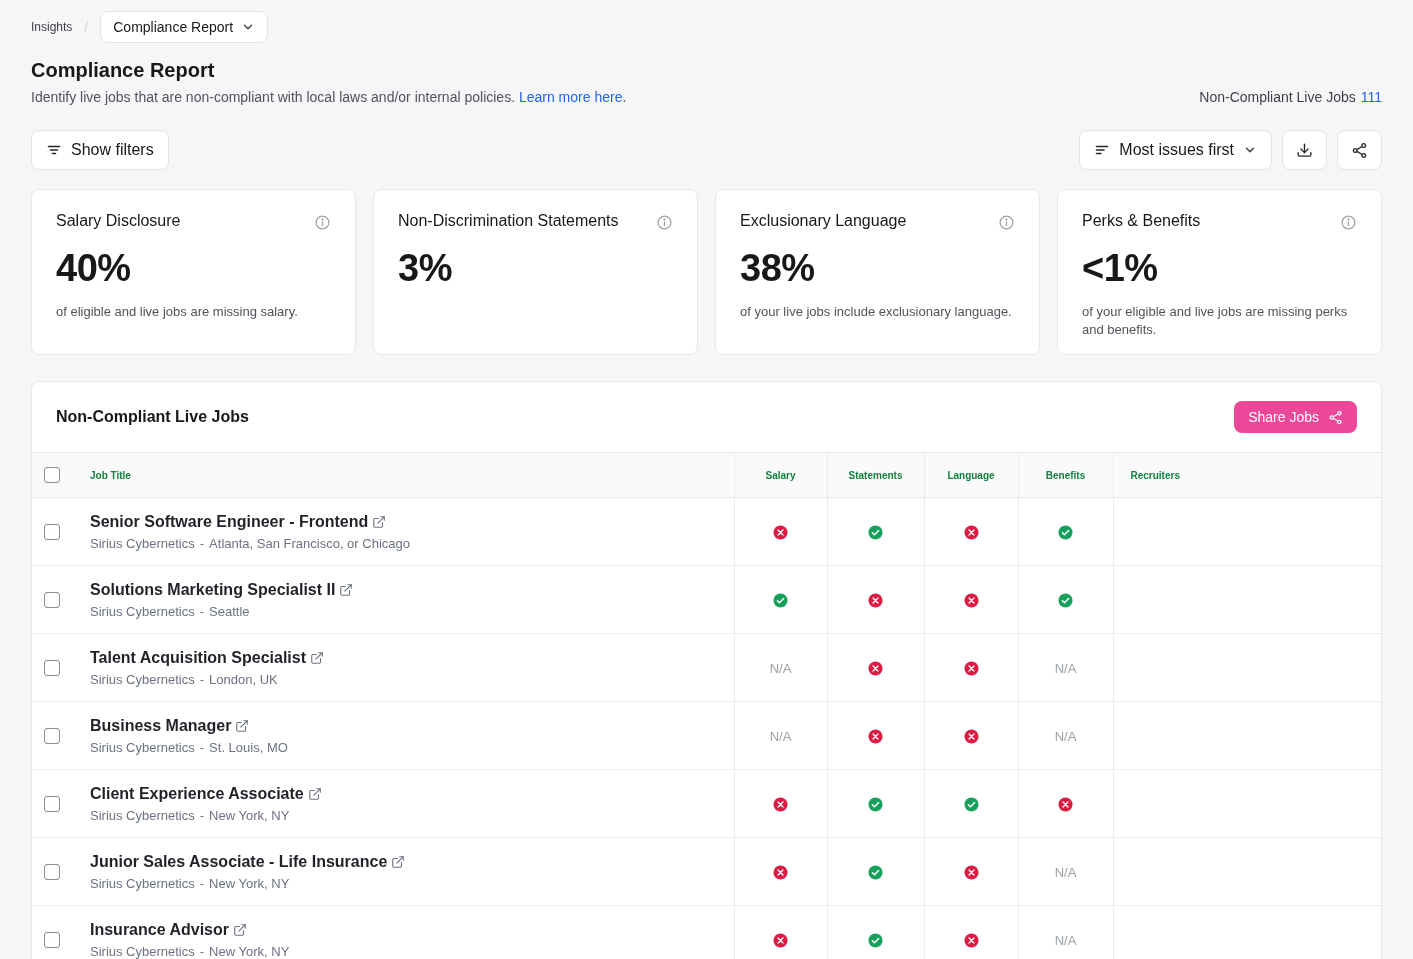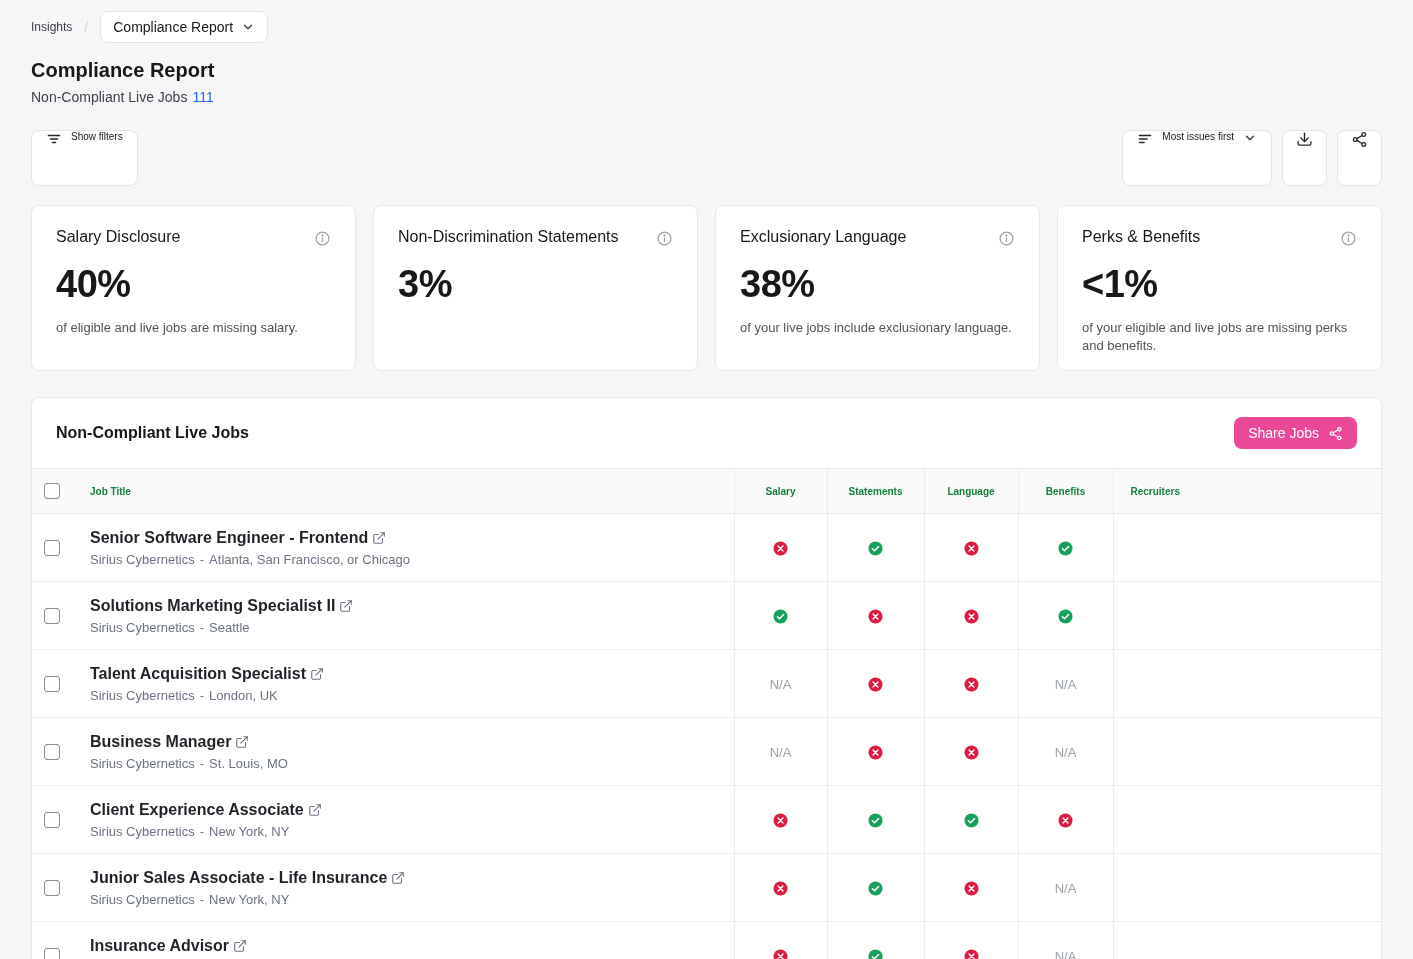--- a/index.html
+++ b/index.html
@@ -25,23 +25,23 @@
   .page-title { margin-top: 16px; font-size: 20px; font-weight: 700; color: #18181b; }
   .sub-row { margin-top: 7px; display: flex; justify-content: space-between; align-items: baseline; }
   .page-desc { font-size: 14px; color: #52525b; }
   .link { color: #2563eb; cursor: pointer; }
   .summary { font-size: 14px; color: #3f3f46; }
   .summary .count { color: #2563eb; margin-left: 5px; }
 
   
   .toolbar { margin-top: 25px; display: flex; justify-content: space-between; align-items: center; }
   .btn {
-    display: flex; align-items: flex-start; gap: 9px;
+    display: flex; align-items: center; gap: 9px;
     background: #fff; border: 1px solid #e4e4e7; border-radius: 8px;
-    height: 56px; padding: 0 14px; font-size: 10px; color: #18181b; cursor: pointer;
+    height: 40px; padding: 0 14px; font-size: 16px; color: #18181b; cursor: pointer;
   }
   .toolbar-right { display: flex; gap: 10px; }
   .btn.icon-only { width: 45px; justify-content: center; padding: 0; }
 
   
   .stats { margin-top: 19px; display: grid; grid-template-columns: repeat(4, 1fr); gap: 17px; }
   .stat-card {
     background: #fff; border: 1px solid #e8e8ea; border-radius: 8px;
     padding: 22px 24px; height: 166px;
   }
@@ -99,20 +99,24 @@
       <span style="display:inline-flex;">
         <svg width="14" height="14" viewBox="0 0 16 16" fill="none" stroke="#3f3f46" stroke-width="1.7" stroke-linecap="round" stroke-linejoin="round">
             <path d="M4 6l4 4 4-4"></path>
           </svg>
       </span>
     </span>
   </div>
 
   <h1 class="page-title">Compliance Report</h1>
   <div class="sub-row">
+    <div class="page-desc">
+      <span>Identify live jobs that are non-compliant with local laws and/or internal policies.</span>
+      <span class="link">Learn more here</span><span>.</span>
+    </div>
     <div class="summary">
       <span>Non-Compliant Live Jobs</span><span class="count">111</span>
     </div>
   </div>
 
   <div class="toolbar">
     <button class="btn">
       <span style="display:inline-flex;">
         <svg width="16" height="16" viewBox="0 0 16 16" fill="none" stroke="#27272a" stroke-width="1.6" stroke-linecap="round">
             <path d="M2.5 4.5h11M4.5 8h7M6.5 11.5h3"></path>

